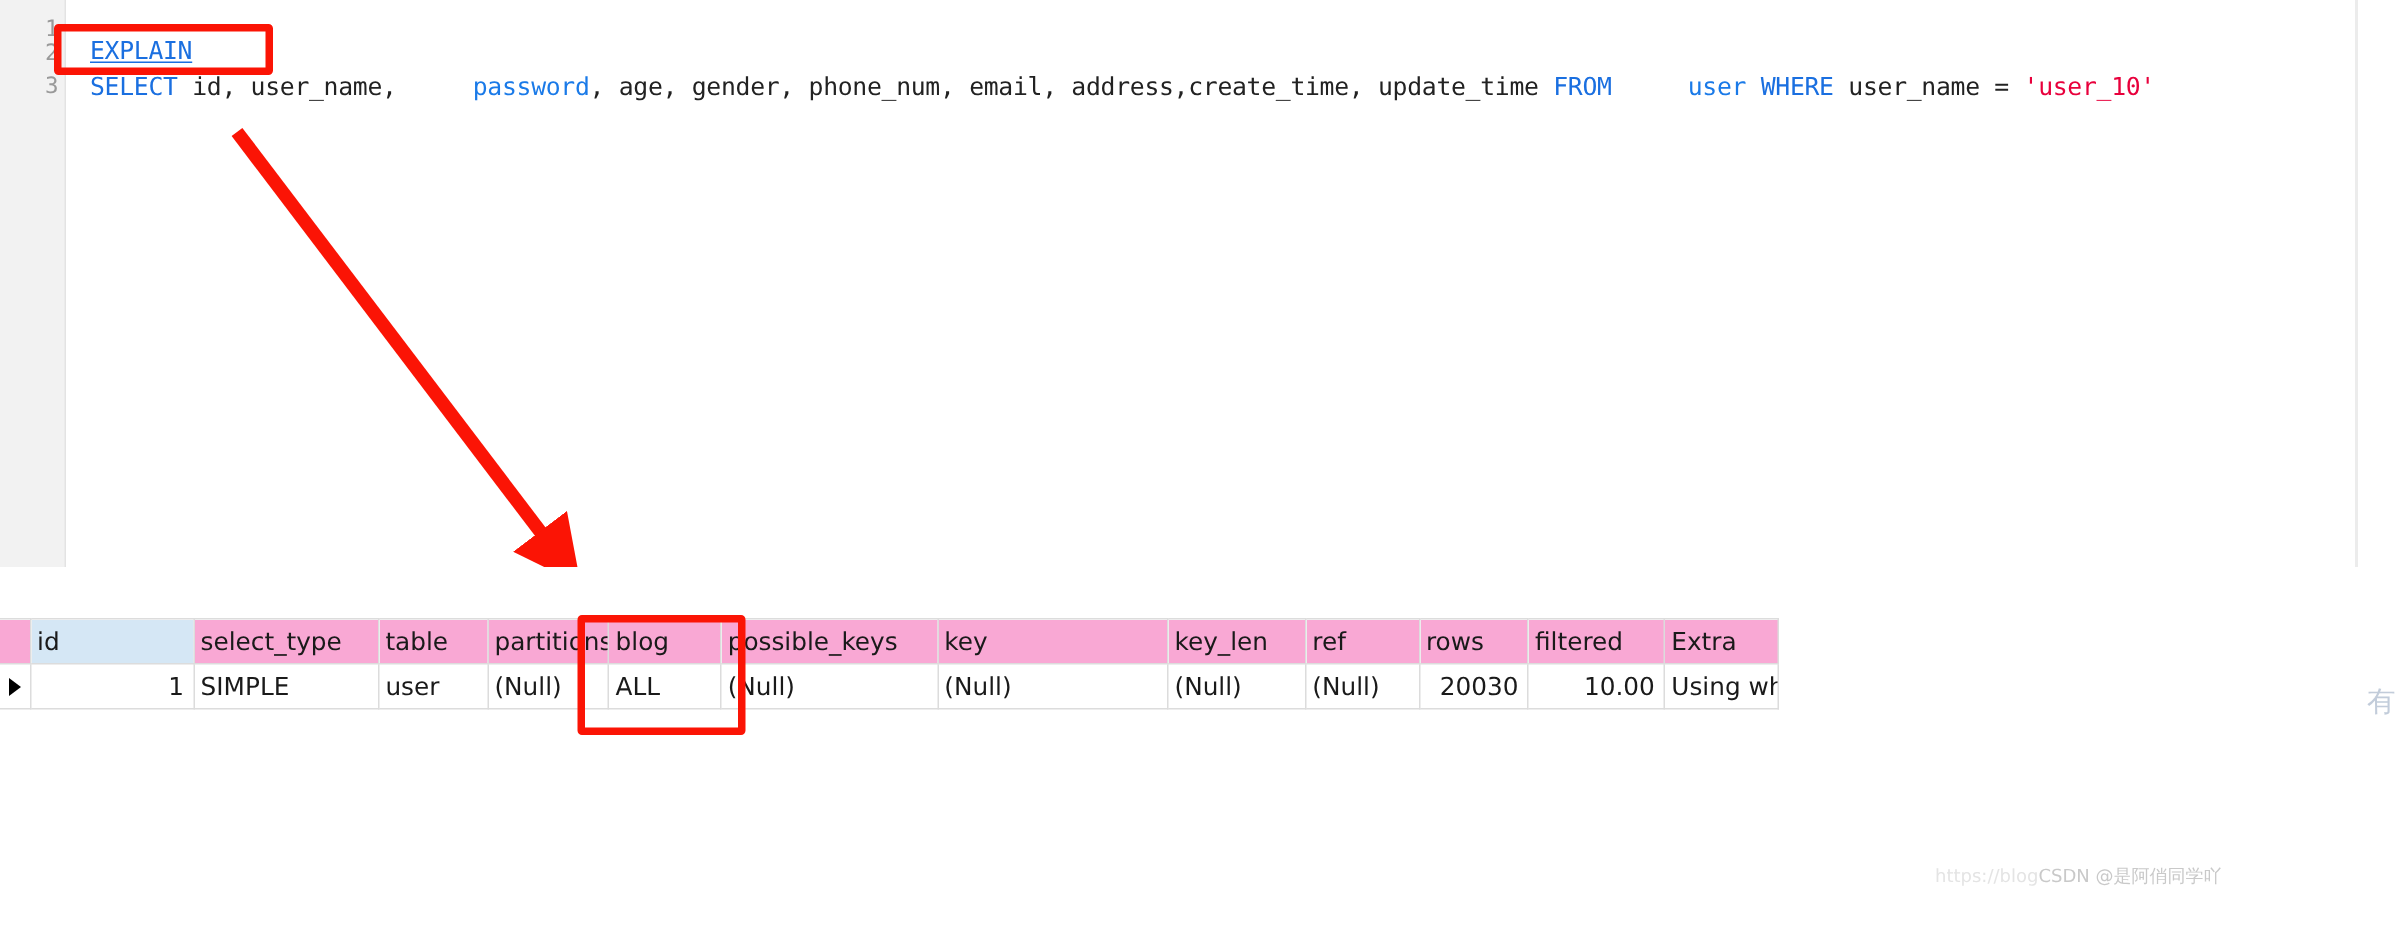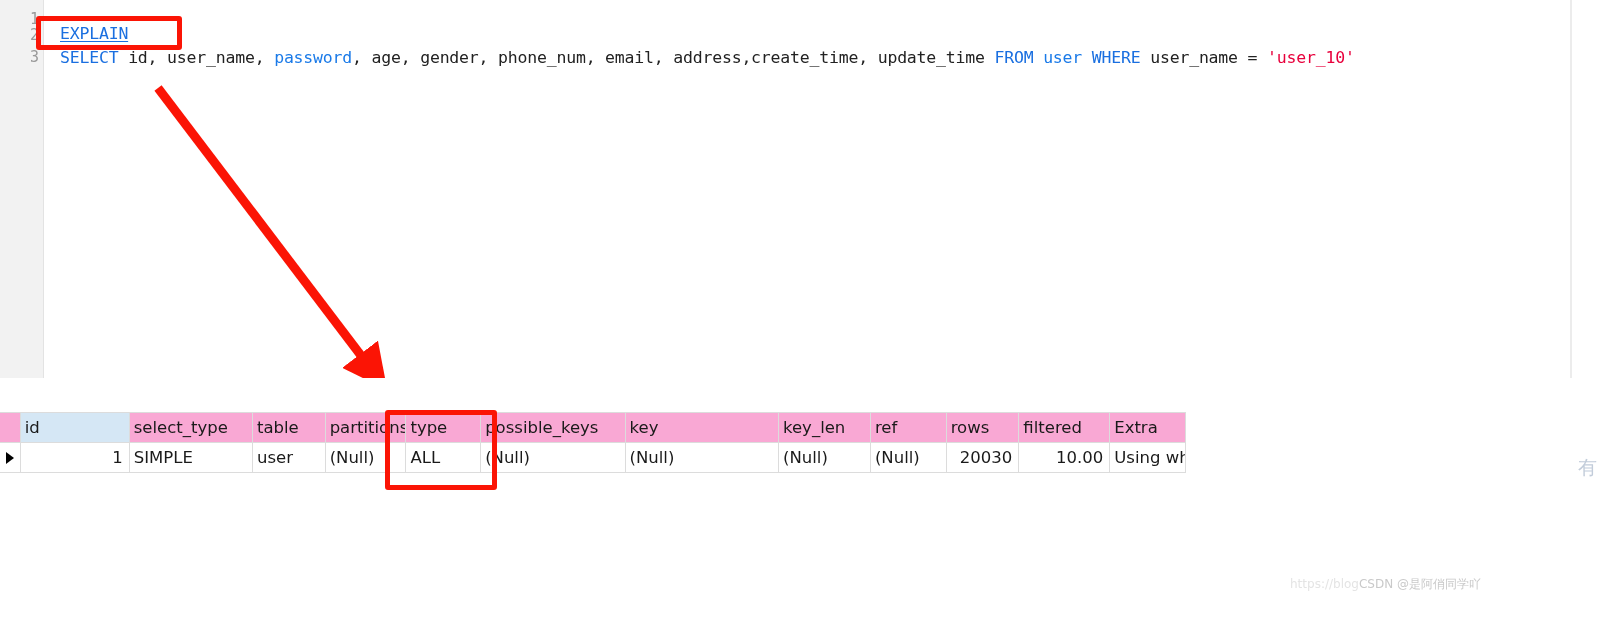--- a/index.html
+++ b/index.html
@@ -56,21 +56,21 @@
     left: 16px;
     height: 30px;
     line-height: 23px;
     white-space: pre;
     font-family: "DejaVu Sans Mono", monospace;
     font-size: 16.5px;
     color: #222222;
     letter-spacing: -0.2px;
   }
   .kw  { color: #1a6fe0; }
-  .kw2 { color: #1a7ae8; }
+  .kw2 { color: #1a7ae8; margin-left: 41px; }
   .str { color: #e8003c; }
   .explain-kw {
     color: #1a6fe0;
     text-decoration: underline;
     text-underline-offset: 2px;
   }
 
   
   .annot-box {
     position: absolute;
@@ -266,21 +266,21 @@
             <col style="width: 90px;">
             <col style="width: 75px;">
           </colgroup>
         <thead>
           <tr id="header-row">
             <th class="rowmark"></th>
           <th class="sel">id</th>
               <th>select_type</th>
               <th>table</th>
               <th>partitions</th>
-              <th>type</th>
+              <th>blog</th>
               <th>possible_keys</th>
               <th>key</th>
               <th>key_len</th>
               <th>ref</th>
               <th>rows</th>
               <th>filtered</th>
               <th>Extra</th>
             </tr>
         </thead>
         <tbody id="grid-body">

